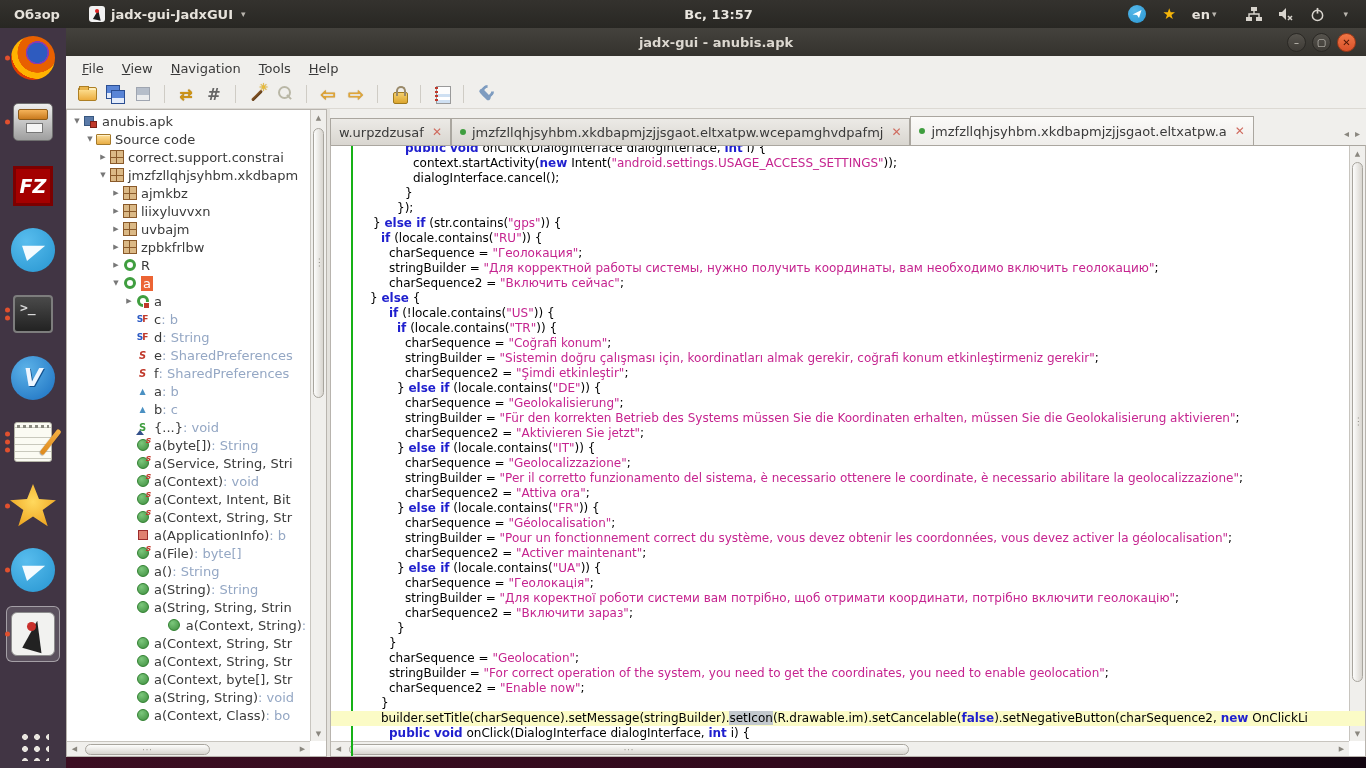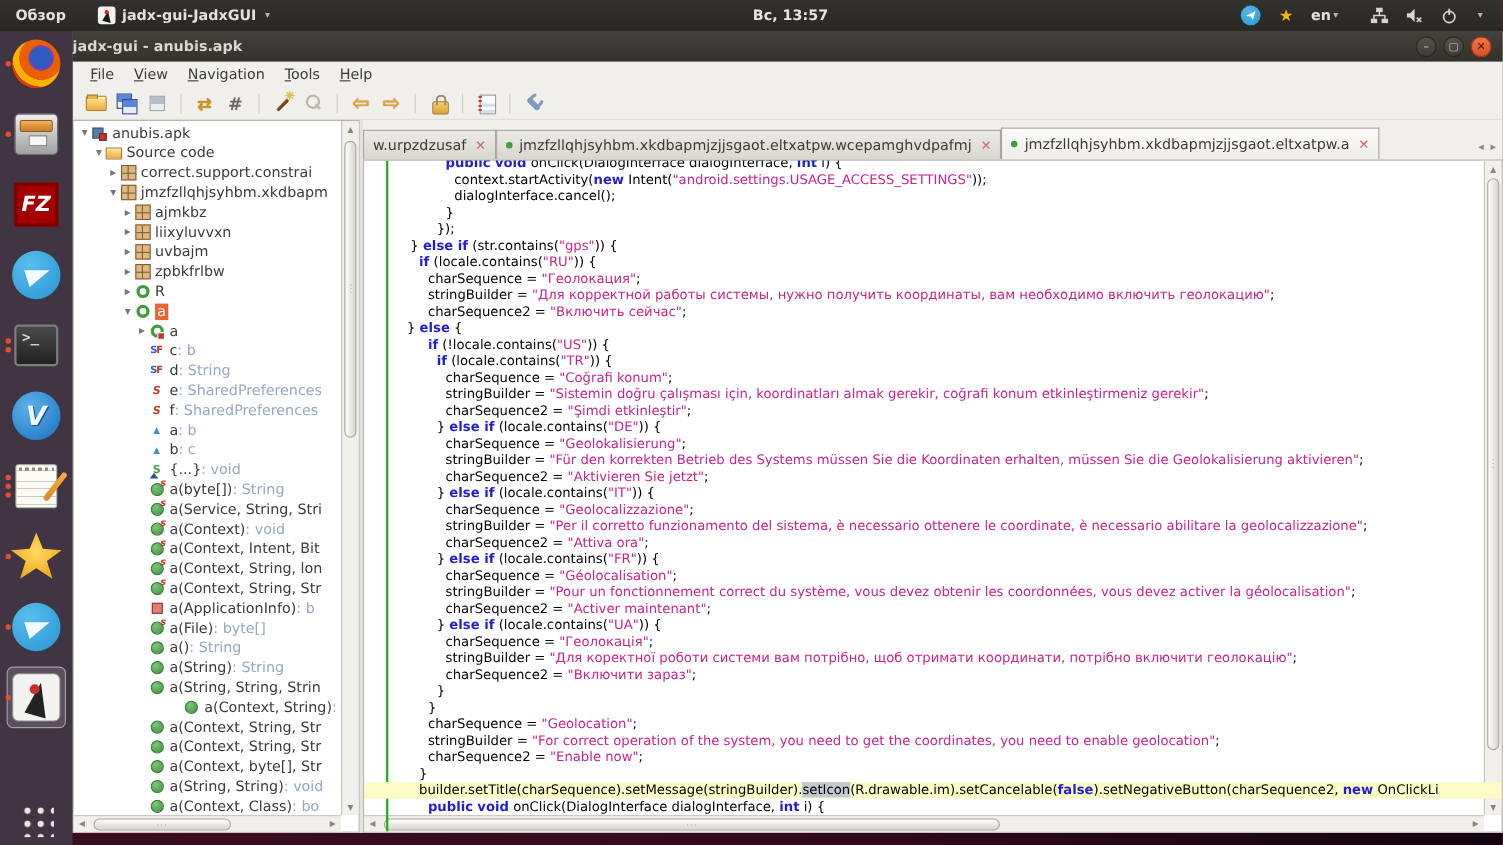--- a/index.html
+++ b/index.html
@@ -69,21 +69,21 @@
     border-right:13px solid transparent;border-bottom:30px solid #222;transform:rotate(16deg);}
   .di-jadx::after{content:"";position:absolute;left:15px;top:9px;width:9px;height:9px;border-radius:50%;background:#c9302c;}
   .di-app-grid{width:32px;height:32px;margin-top:2px;
     background:radial-gradient(circle,#e9e5df 2.6px,transparent 3.2px);background-size:12px 12px;background-position:2px 2px;}
   .spacer-auto{margin-top:auto;}
 
   
   .window{position:absolute;left:66px;top:28px;right:0;bottom:11px;display:flex;flex-direction:column;
     background:#f0efec;z-index:30;}
   .titlebar{height:28px;background:linear-gradient(#44423d,#34322d);display:flex;align-items:center;position:relative;flex:none;}
-  .title{position:absolute;left:0;right:0;color:#dcd8d0;font-size:13px;font-weight:bold;}
+  .title{position:absolute;left:0;right:0;text-align:center;color:#dcd8d0;font-size:13px;font-weight:bold;}
   .wbtns{margin-left:auto;display:flex;gap:6px;padding-right:10px;z-index:2;}
   .wbtn{width:19px;height:19px;border-radius:50%;background:linear-gradient(#56534d,#3e3b36);
     border:1px solid #2a2824;color:#cfcbc3;display:flex;align-items:center;justify-content:center;font-size:10px;}
   .wbtn.close{background:linear-gradient(#f07746,#d9512a);border-color:#a33a18;color:#4d1404;}
 
   .menubar{height:24px;background:#f0efec;display:flex;align-items:center;gap:2px;padding-left:8px;
     font-size:13px;color:#3a3a3a;flex:none;}
   .menu-item{padding:2px 8px;}
   .toolbar{height:29px;background:#f0efec;border-bottom:1px solid #dcd9d3;display:flex;align-items:center;
     gap:6px;padding-left:10px;flex:none;}
@@ -452,25 +452,20 @@
           <div class="trow" style="padding-left: 56px;">
             <span class="tarrow"></span>
             <span class="ti ti-ms"></span>
             <span class="tlabel">a(Context)</span>
             <span class="ttype"> : void</span>
           </div>
           <div class="trow" style="padding-left: 56px;">
             <span class="tarrow"></span>
             <span class="ti ti-ms"></span>
             <span class="tlabel">a(Context, Intent, Bit</span>
-          </div>
-          <div class="trow" style="padding-left: 56px;">
-            <span class="tarrow"></span>
-            <span class="ti ti-ms"></span>
-            <span class="tlabel">a(Context, String, lon</span>
           </div>
           <div class="trow" style="padding-left: 56px;">
             <span class="tarrow"></span>
             <span class="ti ti-ms"></span>
             <span class="tlabel">a(Context, String, Str</span>
           </div>
           <div class="trow" style="padding-left: 56px;">
             <span class="tarrow"></span>
             <span class="ti ti-rsq"></span>
             <span class="tlabel">a(ApplicationInfo)</span>

